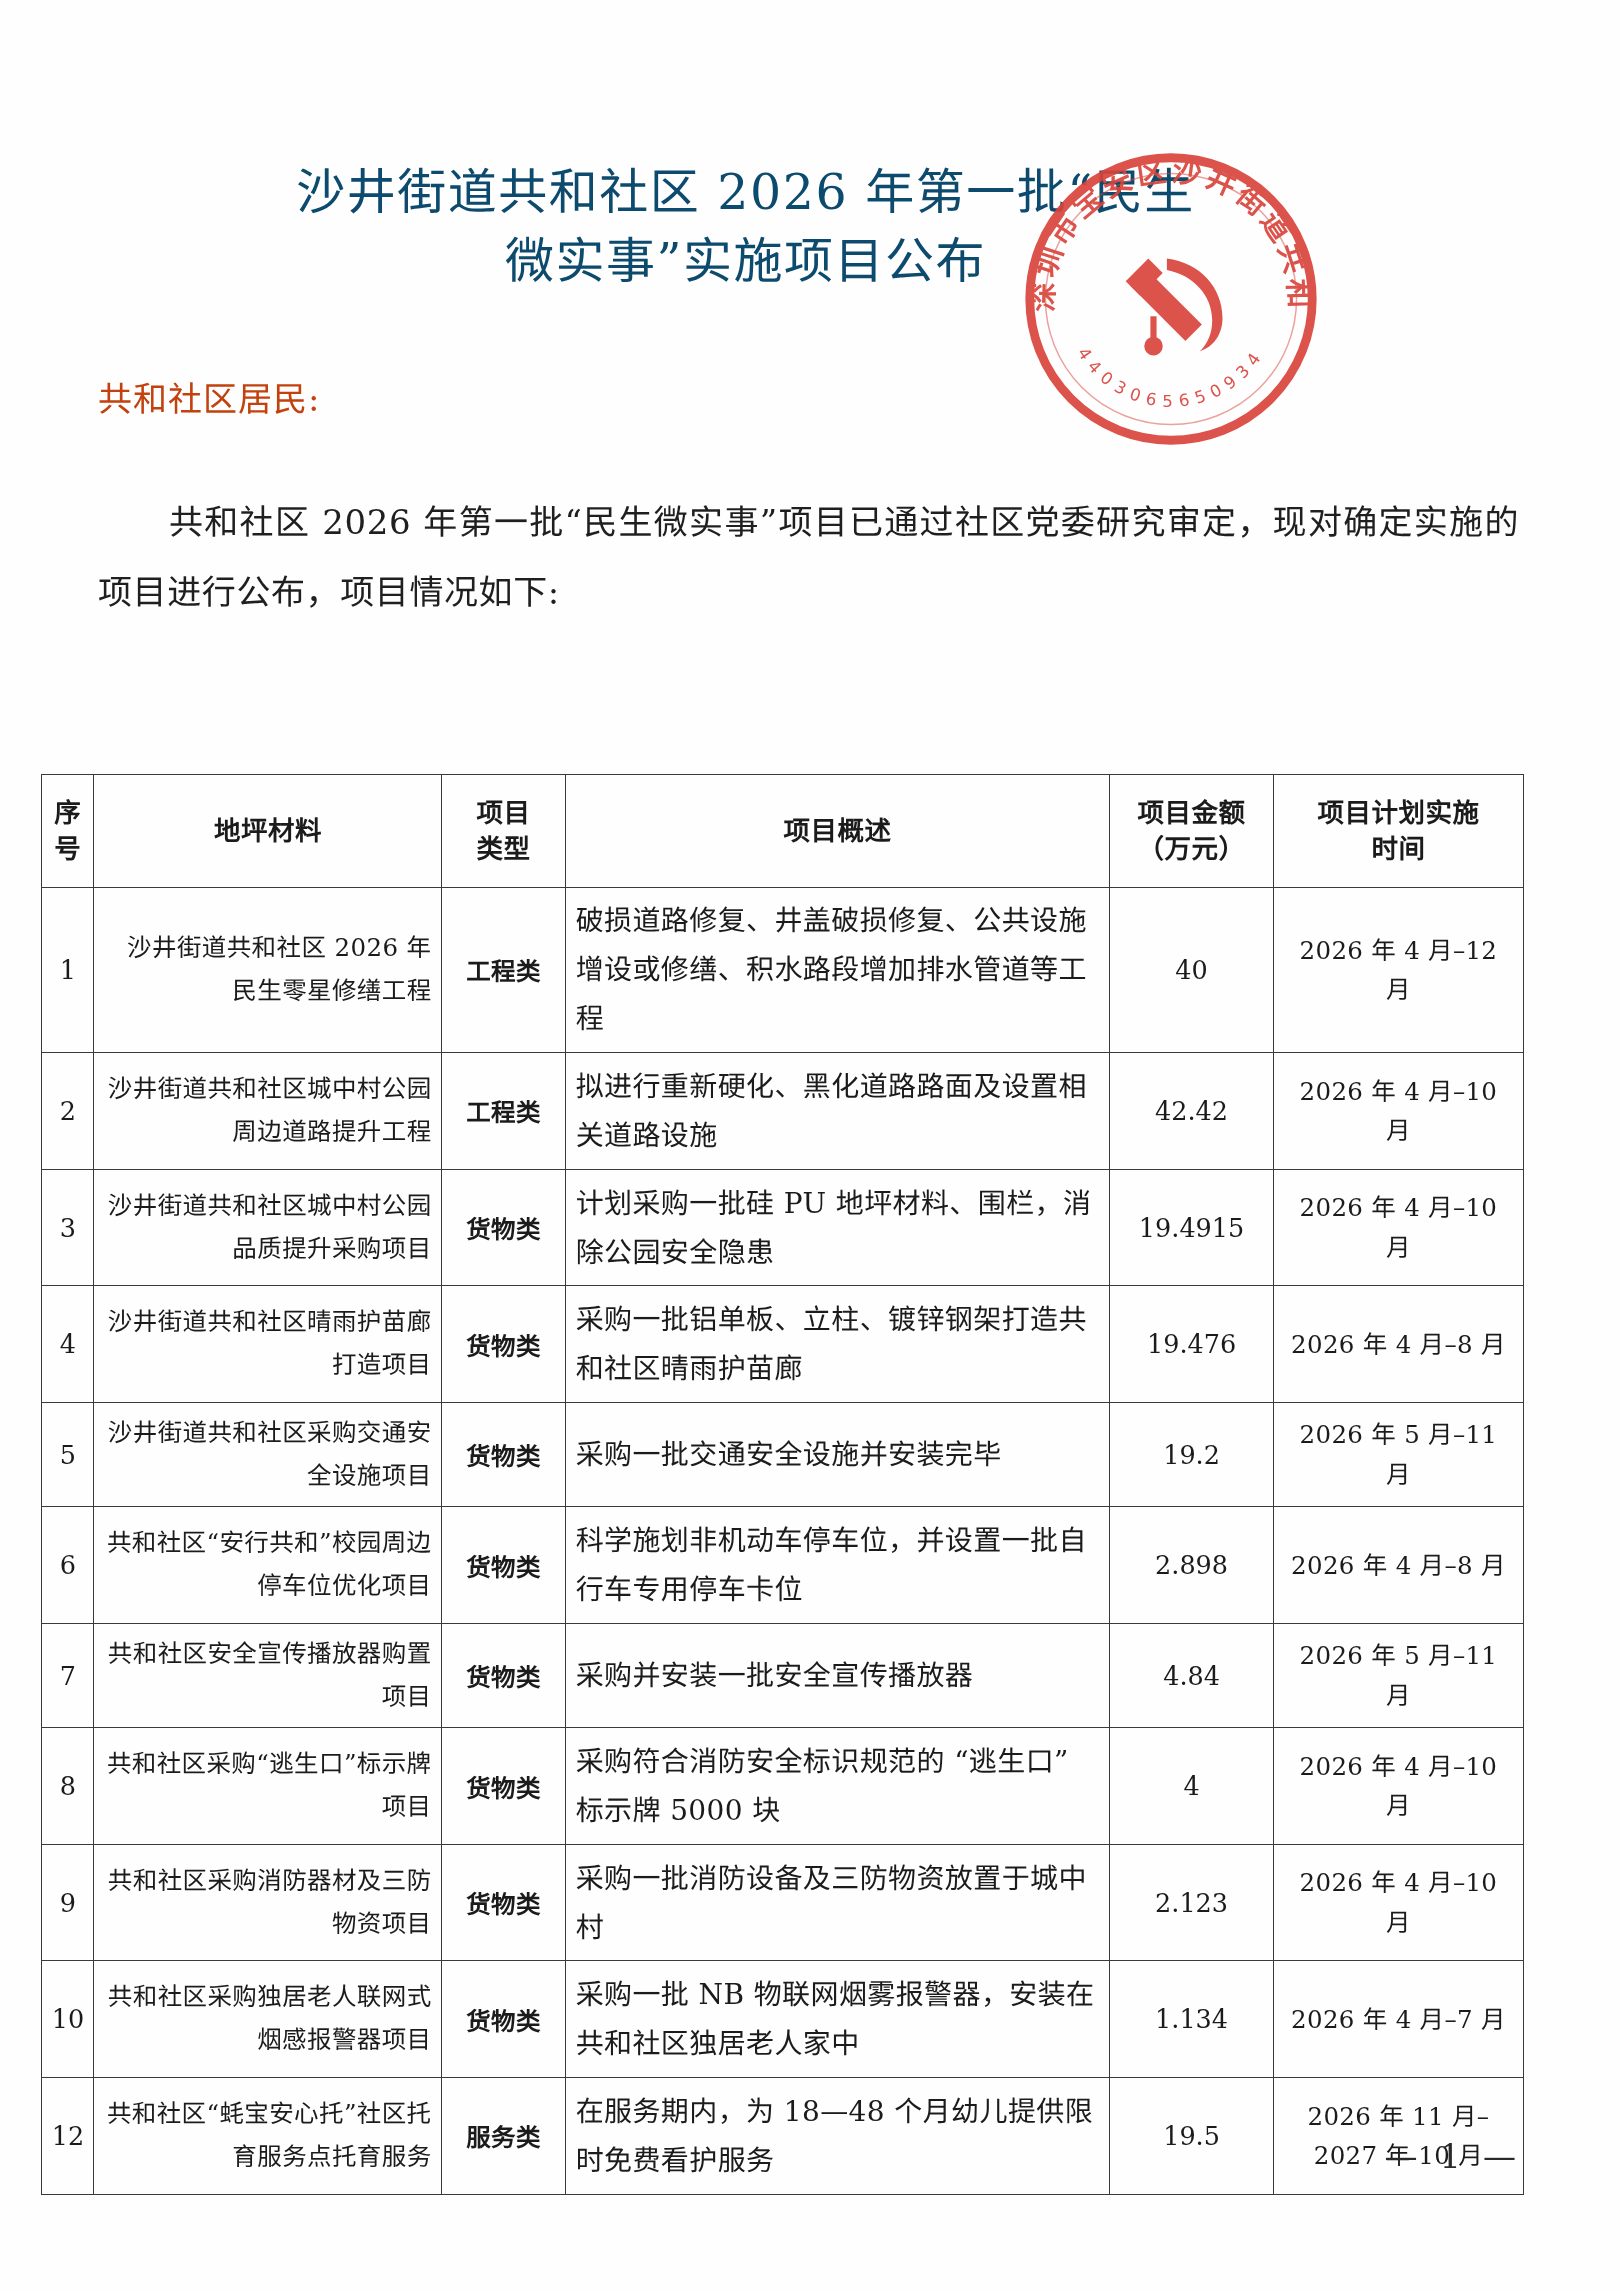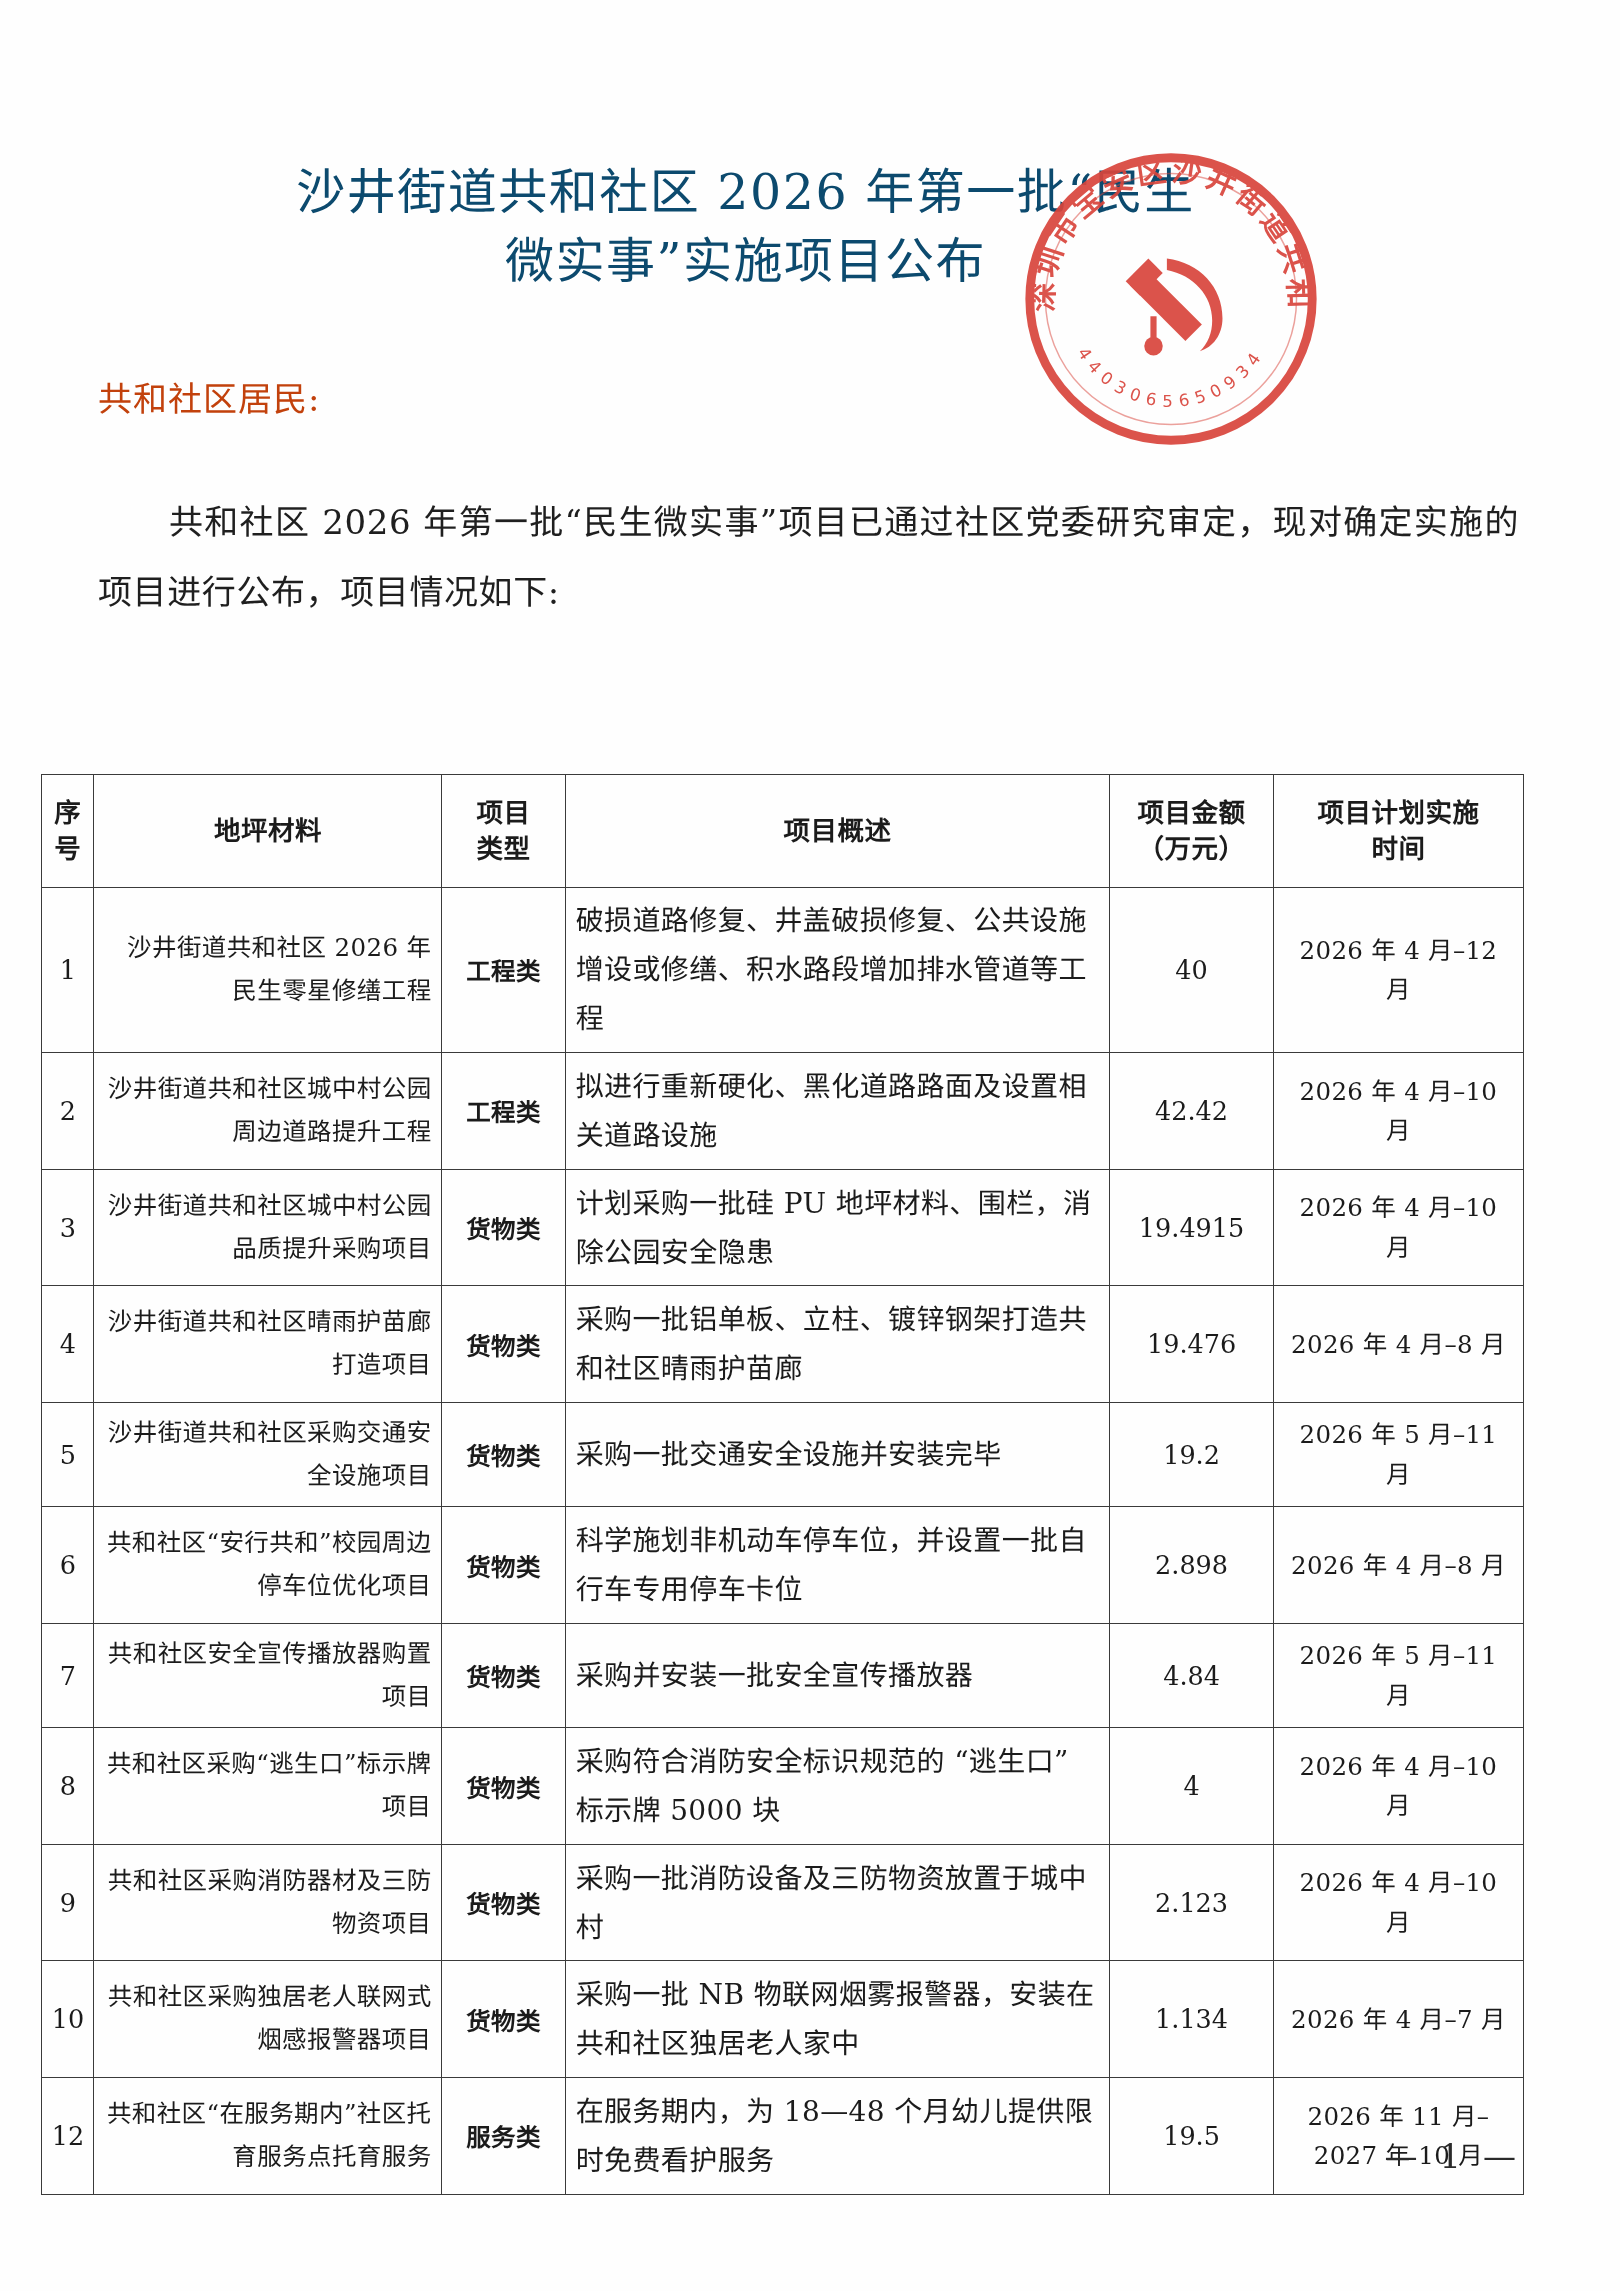--- a/index.html
+++ b/index.html
@@ -296,21 +296,21 @@
           <tr>
             <td class="c-no">10</td>
             <td class="c-name">共和社区采购独居老人联网式烟感报警器项目</td>
             <td class="c-type">货物类</td>
             <td class="c-desc">采购一批 NB 物联网烟雾报警器，安装在共和社区独居老人家中</td>
             <td class="c-amt">1.134</td>
             <td class="c-time">2026 年 4 月–7 月</td>
           </tr>
           <tr>
             <td class="c-no">12</td>
-            <td class="c-name">共和社区“在服务期内”社区托育服务点托育服务</td>
+            <td class="c-name">共和社区“蚝宝安心托”社区托育服务点托育服务</td>
             <td class="c-type">服务类</td>
             <td class="c-desc">在服务期内，为 18—48 个月幼儿提供限时免费看护服务</td>
             <td class="c-amt">19.5</td>
             <td class="c-time">2026 年 11 月–2027 年 10 月</td>
           </tr>
         </tbody>
     </table>
   </div>
 
   <div class="footer-page">— 1 —</div>

